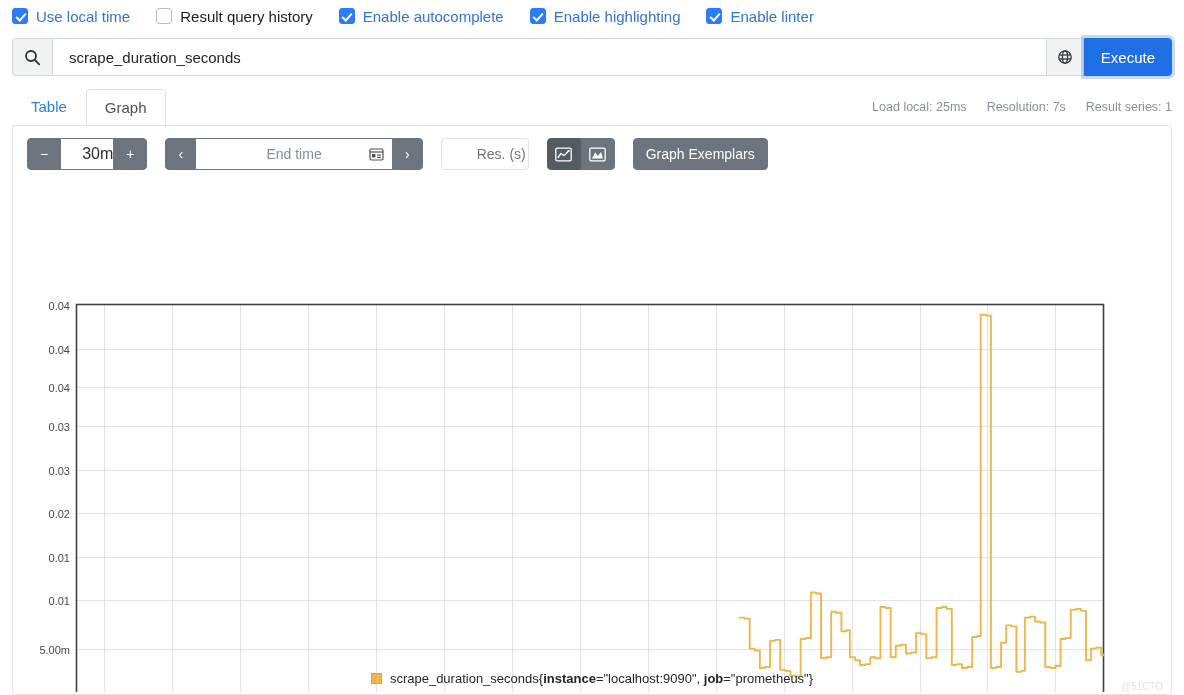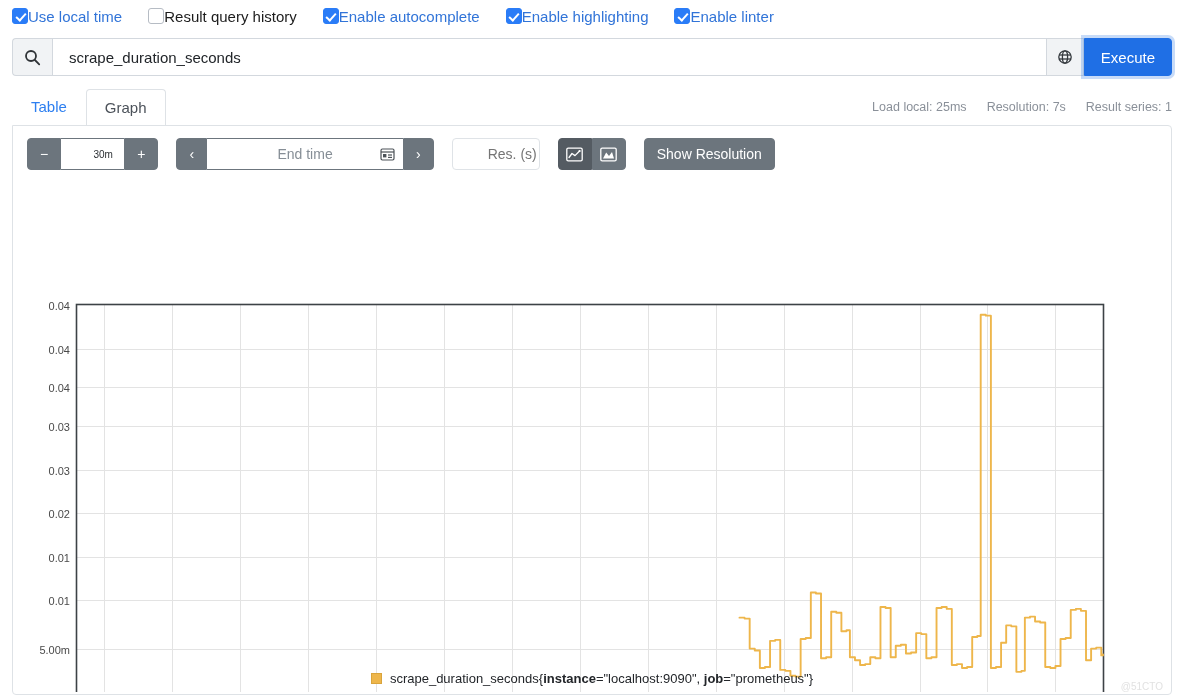--- a/index.html
+++ b/index.html
@@ -16,20 +16,21 @@
   .options-row {
     display: flex;
     align-items: center;
     height: 32px;
     padding: 0 12px;
     gap: 26px;
   }
   .opt {
     display: flex;
     align-items: center;
+    gap: 8px;
     cursor: pointer;
     user-select: none;
   }
   .cbox {
     width: 16px; height: 16px;
     border-radius: 3px;
     border: 1.5px solid #b6bcc4;
     background: #fff;
     flex: none;
     position: relative;
@@ -163,22 +164,22 @@
     padding: 0 12px;
     cursor: pointer;
     font-family: "Liberation Sans", sans-serif;
     white-space: nowrap;
   }
   .rng-val {
     background: #fff;
     border: 1px solid #6c757d;
     border-left: none; border-right: none;
     display: flex; align-items: center; justify-content: center;
-    width: 63px;
-    font-size: 10px;
+    width: 52px;
+    font-size: 16px;
     color: #2b2f33;
     padding-left: 21px;
   }
   .r-left  { border-radius: 4px 0 0 4px; }
   .r-right { border-radius: 0 4px 4px 0; }
   .endtime {
     background: #fff;
     border: 1px solid #6c757d;
     border-left: none; border-right: none;
     width: 196px;
@@ -353,21 +354,21 @@
         </svg>
       </div>
       <div class="icon-btn r-right">
         <svg width="17" height="15" viewBox="0 0 17 15" fill="none" stroke="currentColor" stroke-width="1.3">
           <rect x="0.8" y="1.2" width="15.4" height="12.6" rx="1.4"></rect>
           <polygon points="3,11.4 6.2,5.4 9,9 12,5 14,11.4" fill="currentColor" stroke="none"></polygon>
         </svg>
       </div>
     </div>
 
-    <div class="btn-dark" style="border-radius:4px;height:32px;">Show Resolution</div>
+    <div class="btn-dark" style="border-radius:4px;height:32px;">Graph Exemplars</div>
   </div>
 
   <div class="chart-area">
     <svg class="chart-svg" width="1158" height="510" viewBox="0 0 1158 510">
       <g>
           <line x1="64" x2="1090" y1="167.5" y2="167.5" stroke="#e3e3e3" stroke-width="1"></line>
           <line x1="64" x2="1090" y1="205.5" y2="205.5" stroke="#e3e3e3" stroke-width="1"></line>
           <line x1="64" x2="1090" y1="244.5" y2="244.5" stroke="#e3e3e3" stroke-width="1"></line>
           <line x1="64" x2="1090" y1="288.5" y2="288.5" stroke="#e3e3e3" stroke-width="1"></line>
           <line x1="64" x2="1090" y1="331.5" y2="331.5" stroke="#e3e3e3" stroke-width="1"></line>

